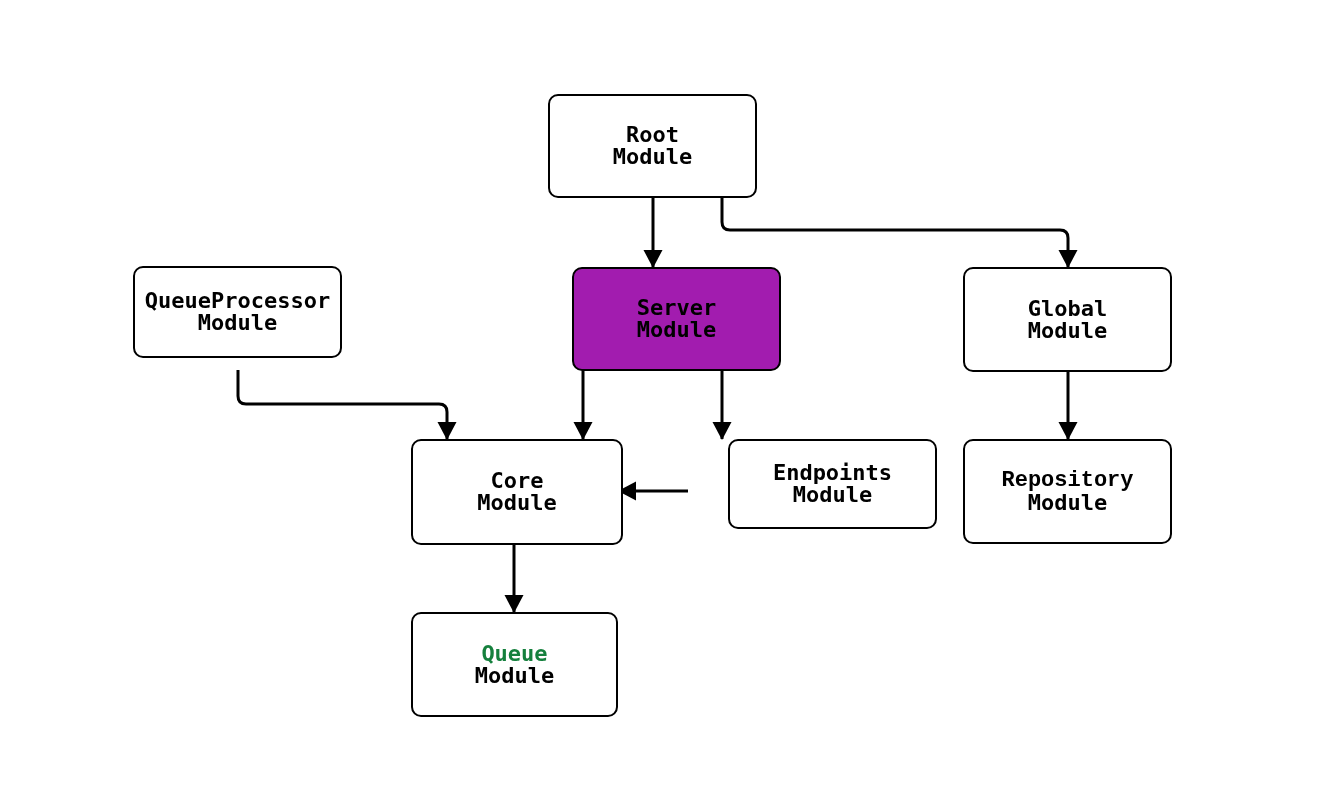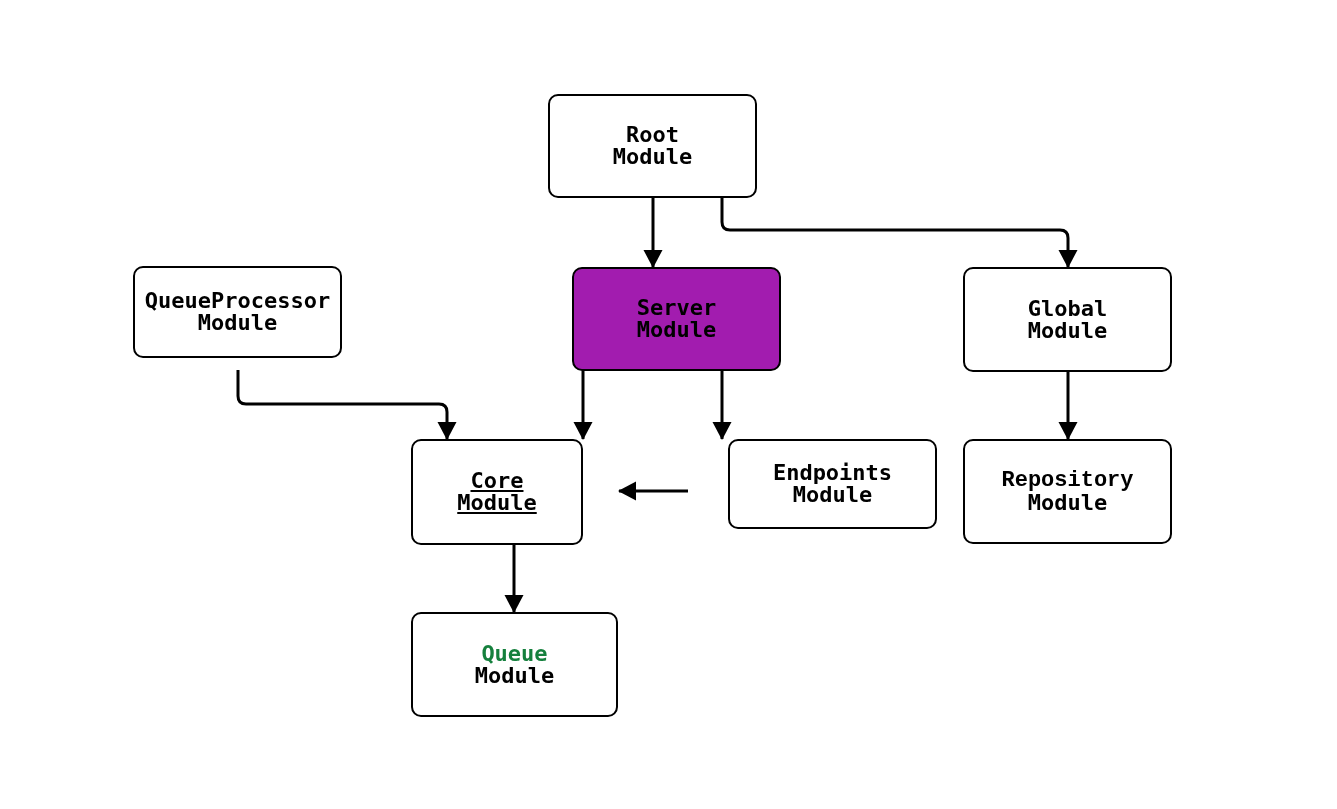--- a/index.html
+++ b/index.html
@@ -69,21 +69,21 @@
       <div class="node-label-line" style="color: rgb(0, 0, 0);">Module</div>
     </div>
     <div class="node" style="left: 572px; top: 267px; width: 209px; height: 104px; background: #a21caf; border-color: rgb(0, 0, 0);">
       <div class="node-label-line" style="color: rgb(0, 0, 0);">Server</div>
       <div class="node-label-line" style="color: rgb(0, 0, 0);">Module</div>
     </div>
     <div class="node" style="left: 963px; top: 267px; width: 209px; height: 105px; background: rgb(255, 255, 255); border-color: rgb(0, 0, 0);">
       <div class="node-label-line" style="color: rgb(0, 0, 0);">Global</div>
       <div class="node-label-line" style="color: rgb(0, 0, 0);">Module</div>
     </div>
-    <div class="node" style="left: 411px; top: 439px; width: 172px; height: 106px; background: rgb(255, 255, 255); border-color: rgb(0, 0, 0); text-decoration: underline;">
+    <div class="node" style="left: 411px; top: 439px; width: 212px; height: 106px; background: rgb(255, 255, 255); border-color: rgb(0, 0, 0);">
       <div class="node-label-line" style="color: rgb(0, 0, 0);">Core</div>
       <div class="node-label-line" style="color: rgb(0, 0, 0);">Module</div>
     </div>
     <div class="node" style="left: 728px; top: 439px; width: 209px; height: 90px; background: rgb(255, 255, 255); border-color: rgb(0, 0, 0);">
       <div class="node-label-line" style="color: rgb(0, 0, 0);">Endpoints</div>
       <div class="node-label-line" style="color: rgb(0, 0, 0);">Module</div>
     </div>
     <div class="node" style="left: 963px; top: 439px; width: 209px; height: 105px; background: rgb(255, 255, 255); border-color: rgb(0, 0, 0);">
       <div class="node-label-line" style="color: rgb(0, 0, 0); font-family: Liberation Mono, monospace;">Repository</div>
       <div class="node-label-line" style="color: rgb(0, 0, 0);">Module</div>

